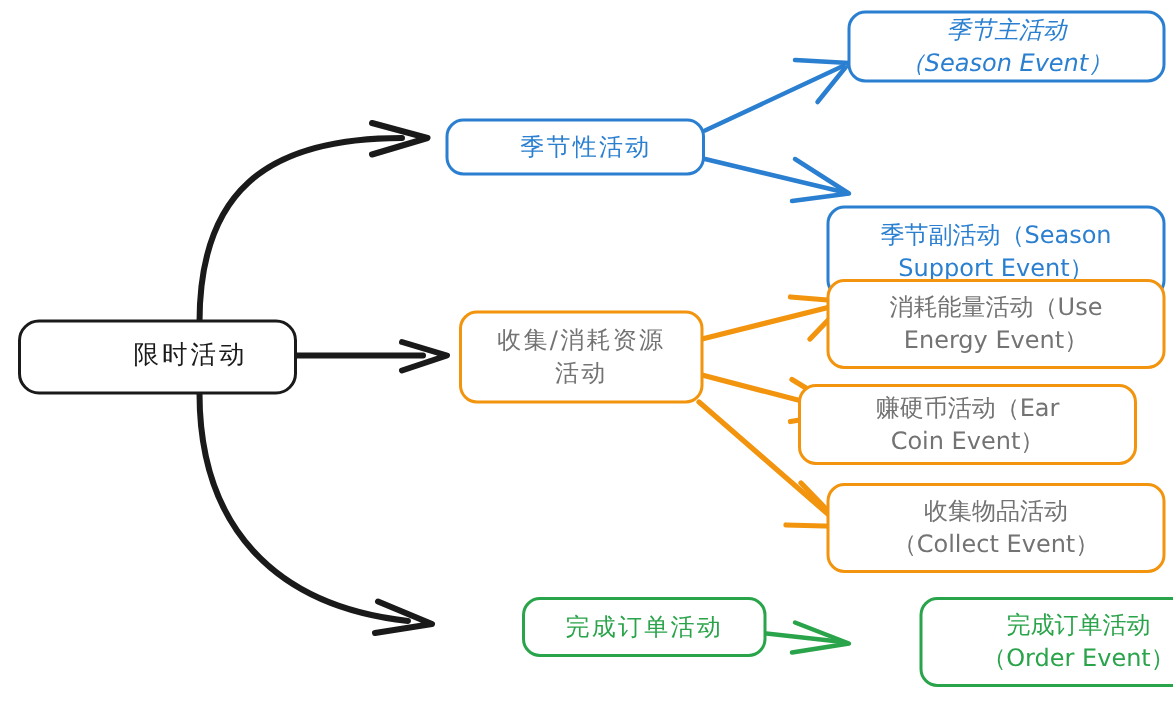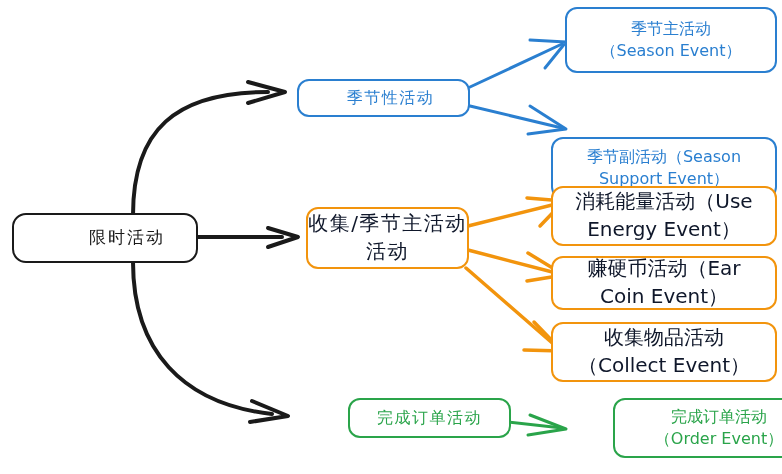--- a/index.html
+++ b/index.html
@@ -49,23 +49,23 @@
   .node-blue {
     border-width: 2.5px;
     border-color: #2a7fd0;
     color: #2a7fd0;
     border-radius: 12px;
     font-size: 16px;
   }
   .node-orange {
     border-width: 2.5px;
     border-color: #f2940d;
-    color: #0f172a;
+    color: #737373;
     border-radius: 12px;
-    font-size: 20px;
+    font-size: 16px;
   }
   .node-green {
     border-width: 2.5px;
     border-color: #2aa44a;
     color: #2aa44a;
     border-radius: 12px;
     font-size: 16px;
     margin-left: 48px;
   }
   .node-lvl1 { letter-spacing: 1.5px; }
@@ -120,33 +120,33 @@
     <g>
       <path d="M 463 417 L 562 428" fill="none" stroke="#2aa44a" stroke-width="3" stroke-linecap="round"></path>
       <path d="M 530 415 L 566 429 L 528 435" fill="none" stroke="#2aa44a" stroke-width="3" stroke-linecap="round" stroke-linejoin="round"></path>
     </g>
   </svg>
 
   <div class="node node-root" style="left:12px; top:213px; width:186px; height:50px;padding-left:44px;">限时活动</div>
 
   <div class="node node-blue node-lvl1" style="left:297px; top:79px; width:173px; height:38px;padding-left:14px;">季节性活动</div>
 
-  <div class="node node-blue" style="left:565px; top:7px; width:212px; height:66px;">季节主活动
+  <div class="node node-blue" style="left:565px; top:7px; width:212px; height:48px;font-style:italic;">季节主活动
 （Season Event）</div>
 
   <div class="node node-blue" style="left:551px; top:101px; width:226px; height:62px;margin-top:36px;">季节副活动（Season
 Support Event）</div>
 
-  <div class="node node-orange node-lvl1" style="left:306px; top:207px; width:163px; height:62px;">收集/季节主活动
+  <div class="node node-orange node-lvl1" style="left:306px; top:207px; width:163px; height:62px;">收集/消耗资源
 活动</div>
 
   <div class="node node-orange" style="left:551px; top:186px; width:226px; height:60px;">消耗能量活动（Use
 Energy Event）</div>
 
-  <div class="node node-orange" style="left:551px; top:256px; width:226px; height:54px;">赚硬币活动（Ear
+  <div class="node node-orange" style="left:532px; top:256px; width:226px; height:54px;">赚硬币活动（Ear
 Coin Event）</div>
 
   <div class="node node-orange" style="left:551px; top:322px; width:226px; height:60px;">收集物品活动
 （Collect Event）</div>
 
   <div class="node node-green node-lvl1" style="left:300px; top:398px; width:163px; height:40px;">完成订单活动</div>
 
   <div class="node node-green" style="left:565px; top:398px; width:212px; height:60px;">完成订单活动
 （Order Event）</div>
 

